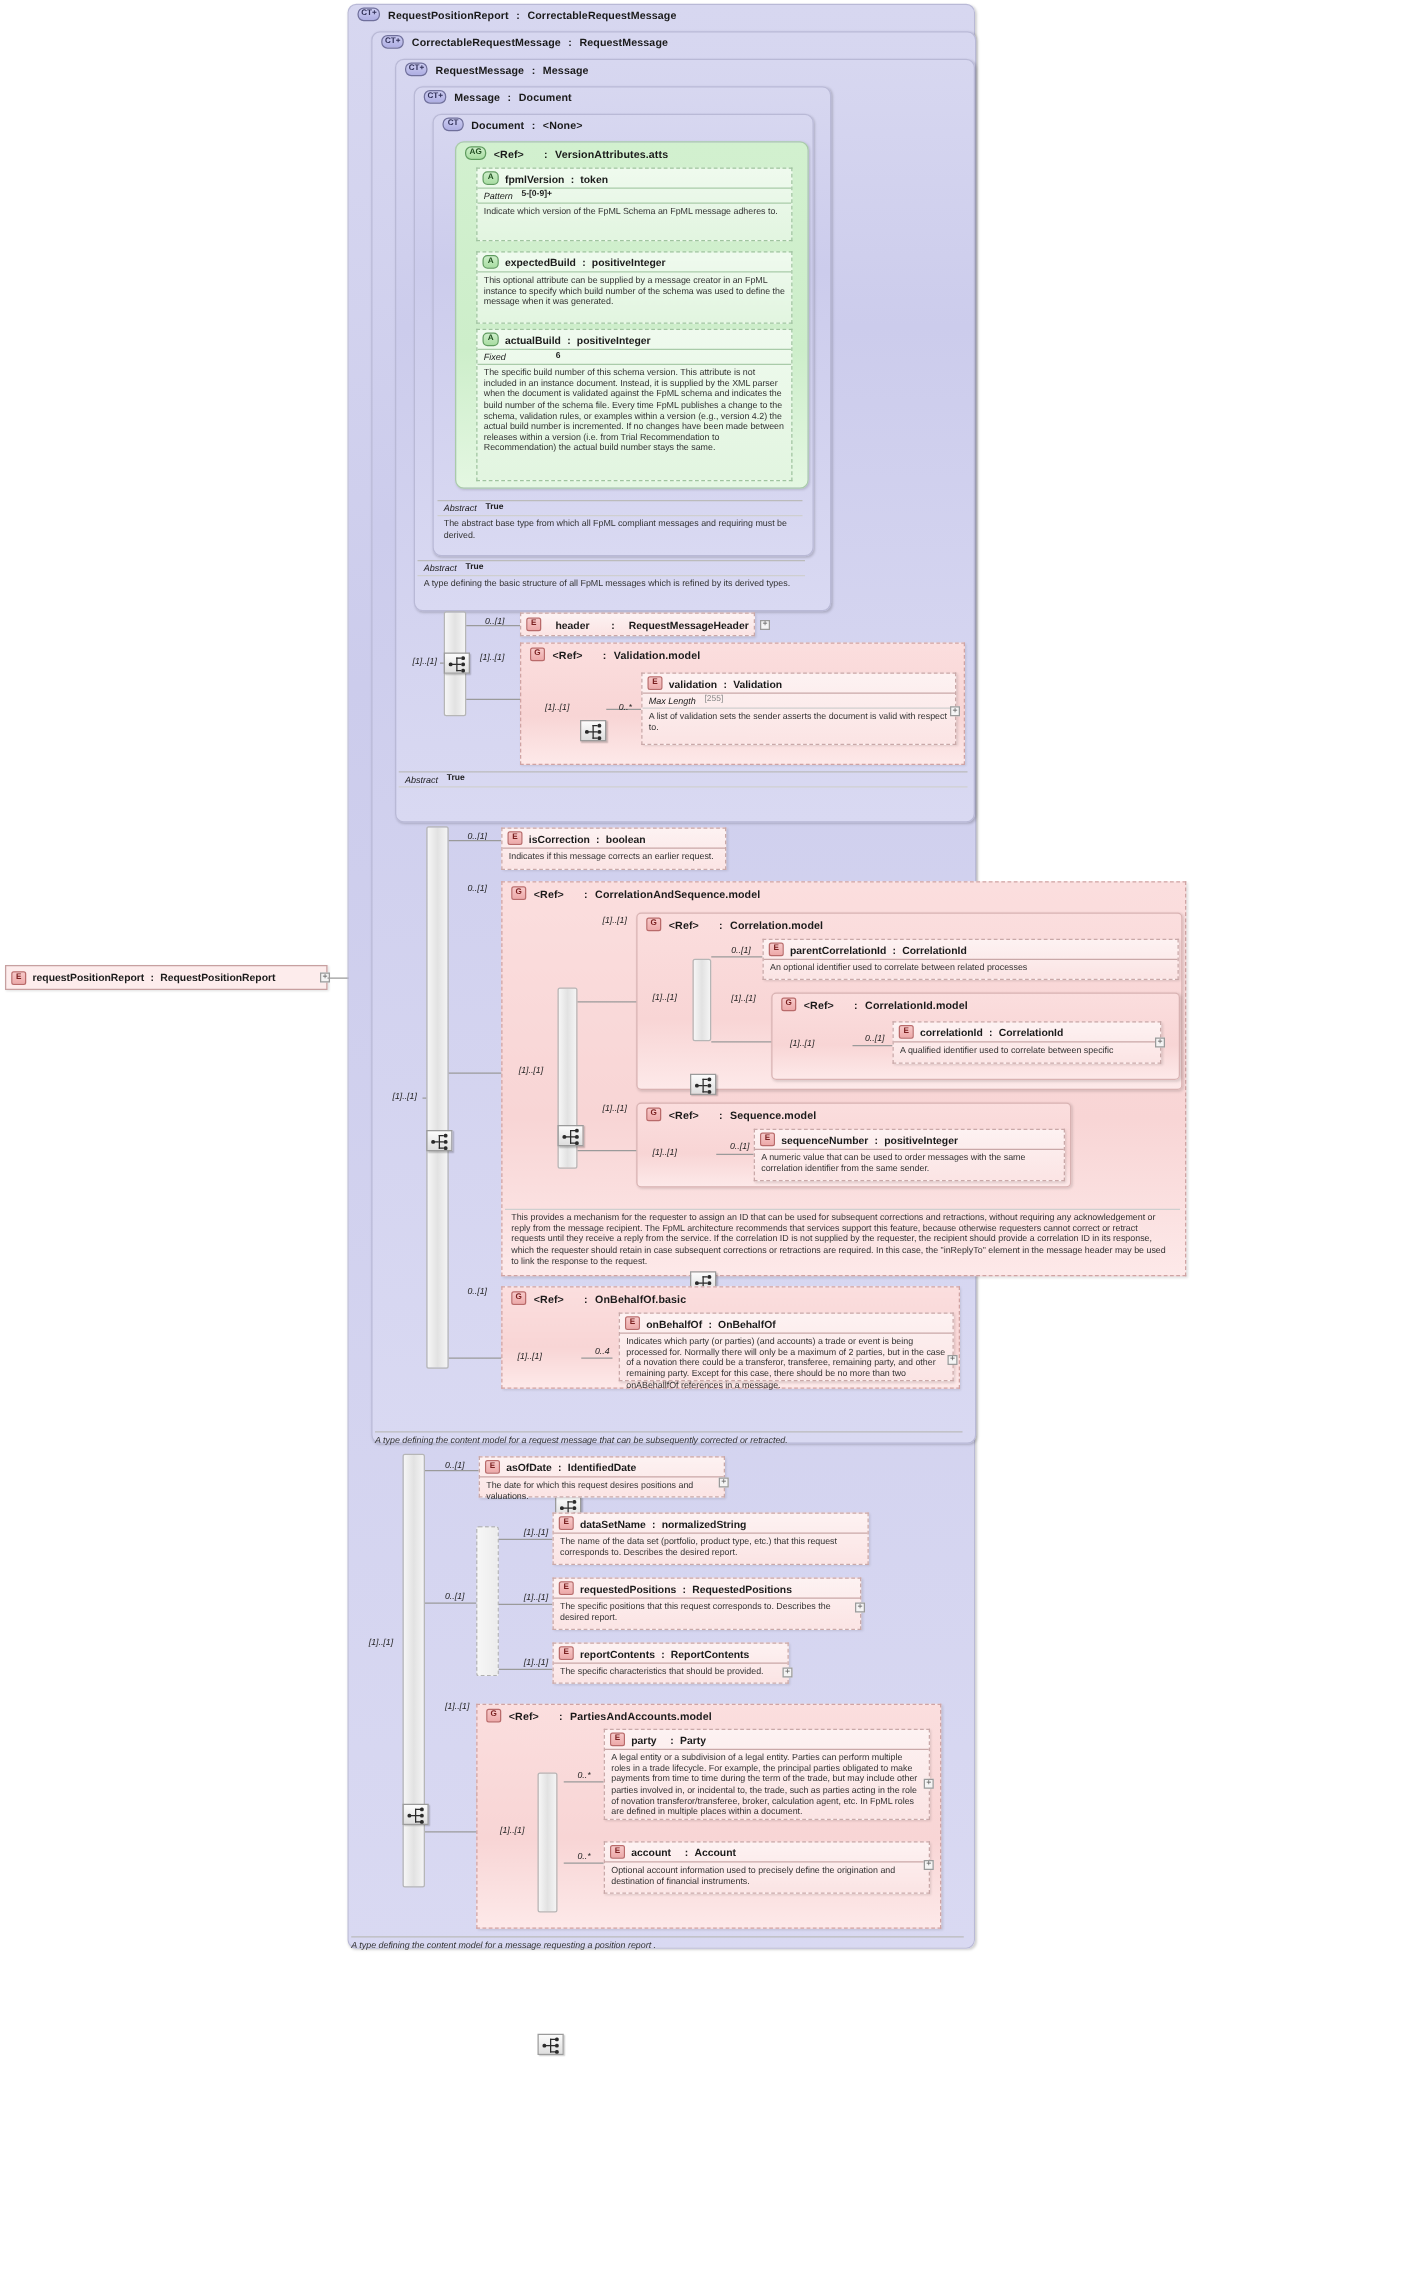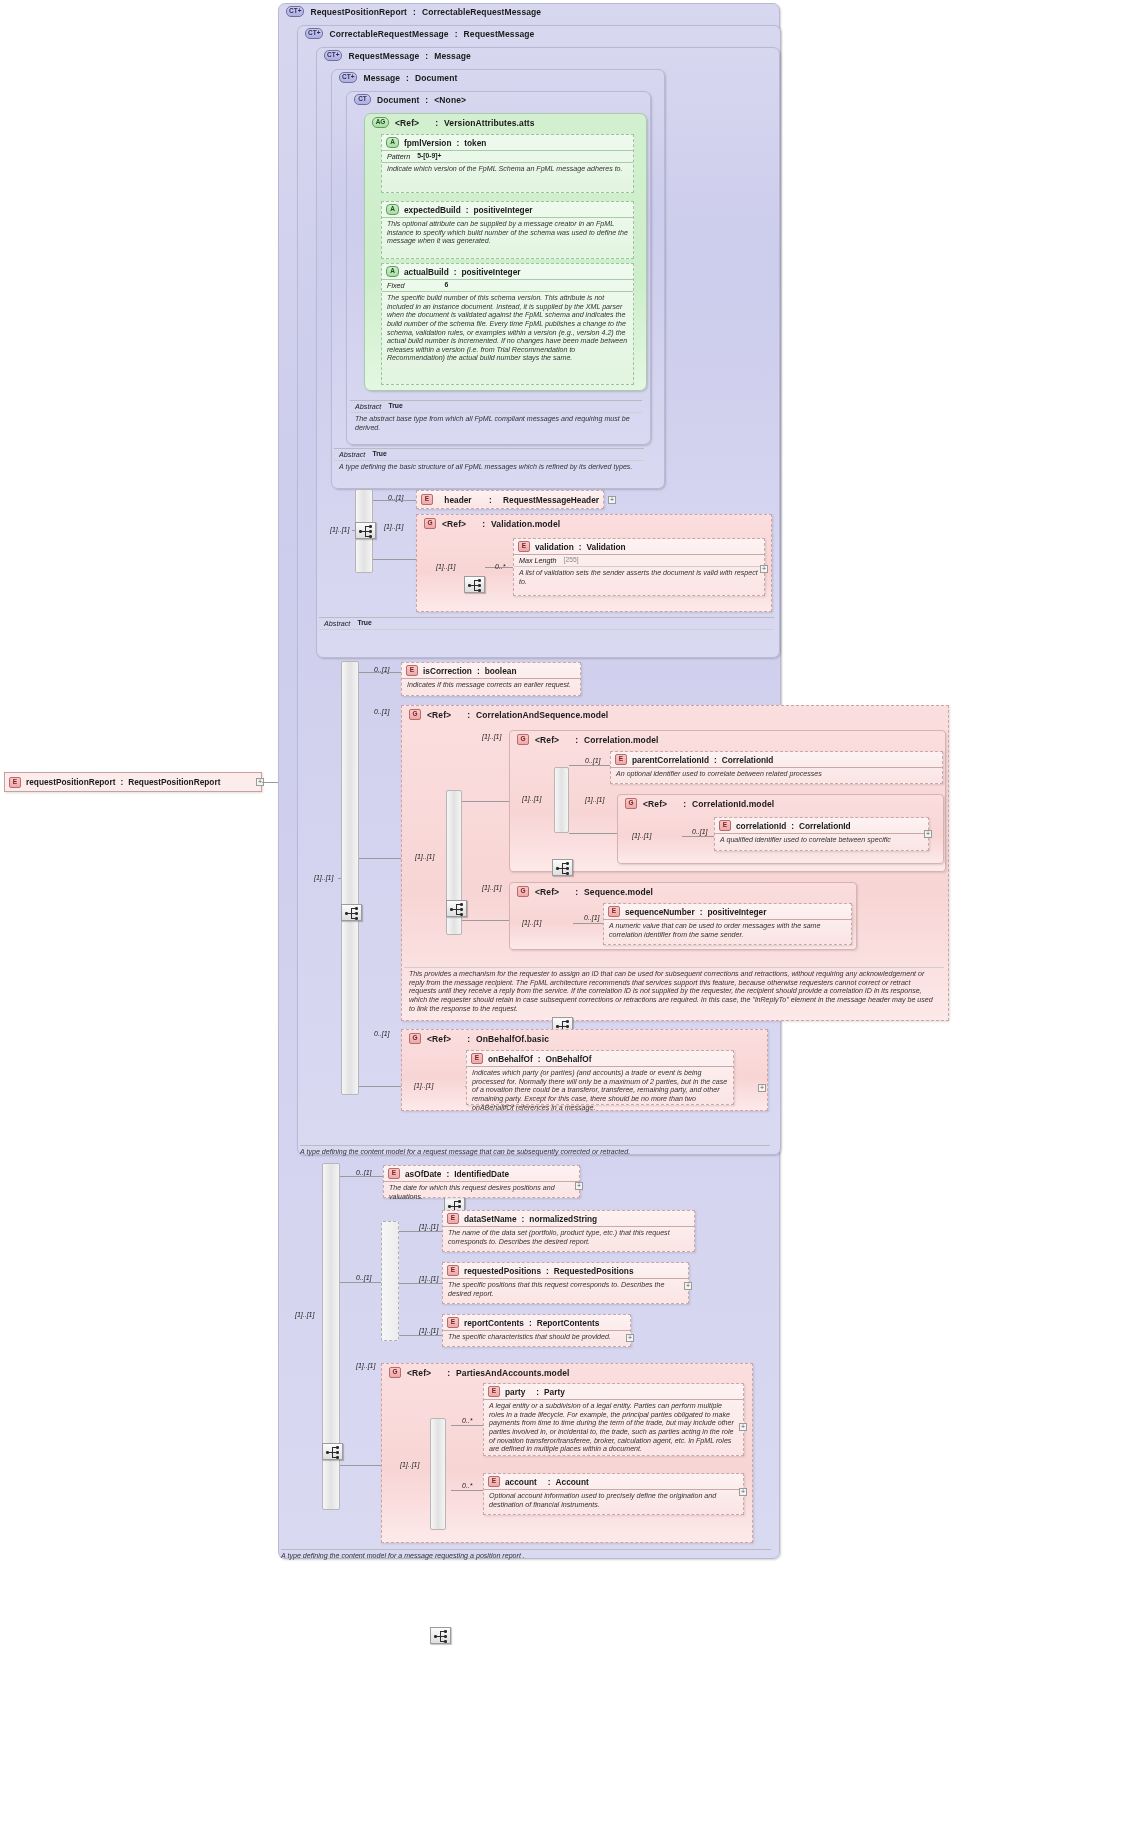--- a/index.html
+++ b/index.html
@@ -62,21 +62,21 @@
 
   .elem-hdr { display:flex; align-items:center; gap:5px; padding:2px 4px; white-space:nowrap;}
   .elem-hdr .ttl { font-weight:bold; font-size:8.3px; }
   .elem-hdr.sep { border-bottom:1px solid #c9a8a8; }
 
   .facet { display:flex; gap:7px; padding:1px 5px; font-size:7.2px;
            border-bottom:1px solid #cfcfcf; }
   .facet .k { font-style:italic; }
   .facet .v { font-weight:bold; font-size:6.8px; }
   .facet .v.gray { color:#8a8a8a; font-weight:normal; }
-  .docu { padding:2px 5px; font-style:italic; font-size:7.1px; line-height:1.22; color:#333; }
+  .docu { padding:2px 5px; font-size:7.1px; line-height:1.22; color:#333; }
   .docu.top-rule { border-top:1px solid #cfcfcf; }
 
   .card { font-style:italic; font-size:7px; white-space:nowrap; color:#222; }
 
   
   .plus {
     width:8px; height:8px; border:1px solid #9a9a9a; background:#f4f4f4;
     font-size:7px; line-height:6px; text-align:center; color:#555;
   }
 
@@ -461,21 +461,21 @@
   <i class="ln" style="left:9px; top:8px; width:4px;"></i>
   <i class="ln" style="left:9px; top:13px; width:4px;"></i>
   <i class="d" style="left:13px; top:2px;"></i>
   <i class="d" style="left:13px; top:7px;"></i>
   <i class="d" style="left:13px; top:12px;"></i>
 </div>
 <div class="abs card" style="left:414px; top:1082px;">[1]..[1]</div>
 <div class="abs conn" style="left:465px; top:1086px; width:25px; height:1px;"></div>
 <div class="abs card" style="left:476px; top:1078px;">0..4</div>
 
-<div class="abs elem-box" style="left:466px; top:1050px; width:268px; height:55px;">
+<div class="abs elem-box" style="left:495px; top:1050px; width:268px; height:55px;">
   <div class="elem-hdr sep">
     <span class="badge e">E</span>
     <span class="ttl">onBehalfOf</span>
     <span class="ttl">:</span>
     <span class="ttl">OnBehalfOf</span>
   </div>
   <div class="docu">Indicates which party (or parties) (and accounts) a trade or event is being processed for. Normally there will only be a maximum of 2 parties, but in the case of a novation there could be a transferor, transferee, remaining party, and other remaining party. Except for this case, there should be no more than two onABehallfOf references in a message.</div>
 </div>
 <div class="abs plus" style="left:758px; top:1084px;">+</div>
 

